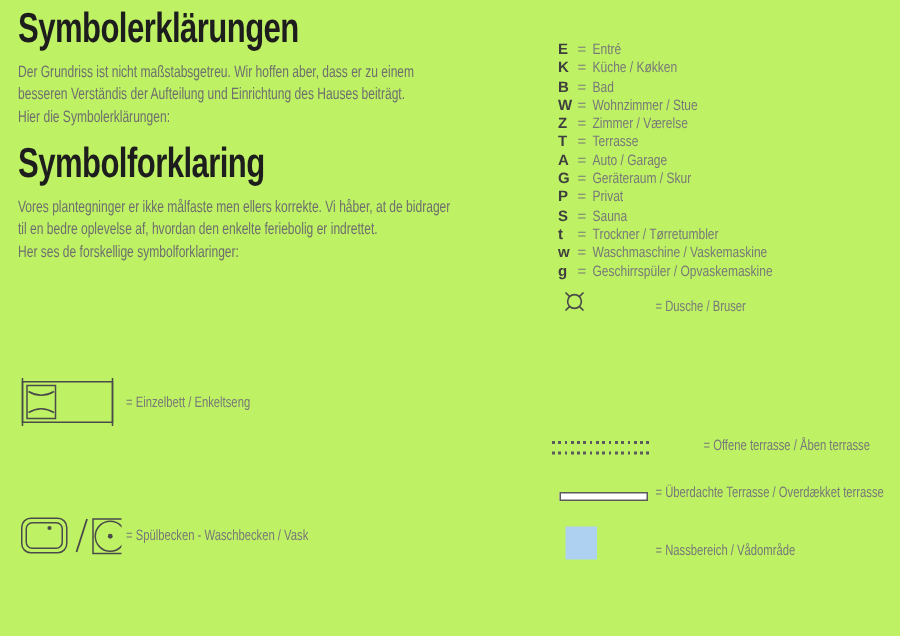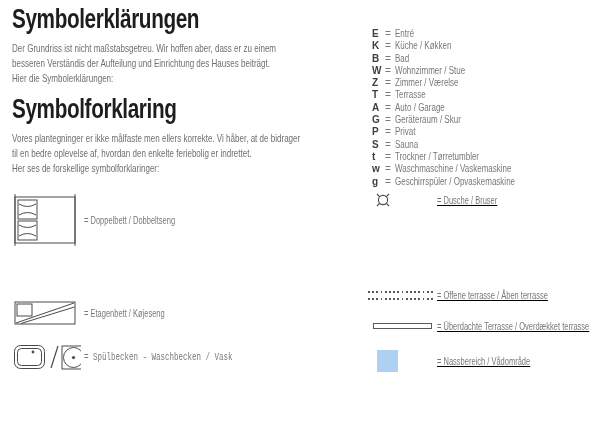--- a/index.html
+++ b/index.html
@@ -3,21 +3,21 @@
 <meta charset="utf-8">
 <style>
   html,body{margin:0;padding:0;}
   body{
     font-family:"Liberation Sans","DejaVu Sans",sans-serif;
     background:#e8e8e8;
   }
   .page{
     position:relative;
     width:600px;height:424px;
-    background:#ffffff;
+    background:#bef264;
     overflow:hidden;
   }
   
   .h-title{
     position:absolute;left:12px;
     font-size:28px;font-weight:bold;color:#1d1d1d;
     letter-spacing:-0.5px;line-height:30px;
     white-space:nowrap;
     transform:scaleX(0.74);transform-origin:left top;
   }
@@ -48,21 +48,21 @@
   .code-row{display:flex;align-items:baseline;line-height:12.3px;font-size:10px;}
   .code-letter{width:13px;flex:none;font-weight:bold;color:#3e3e3e;}
   .code-eq{width:10px;flex:none;color:#787878;}
   .code-label{
     color:#787878;white-space:nowrap;display:inline-block;
     transform:scaleX(0.8);transform-origin:left center;
   }
   
   .rrow{
     position:absolute;left:372px;width:225px;
-    display:flex;align-items:center;text-decoration:underline;
+    display:flex;align-items:flex-end;
   }
   .ricon{width:65px;flex:none;display:flex;align-items:center;}
   
   .sq{box-sizing:border-box;border:1.2px solid #5a5a5a;background:#fff;}
   .sq-single{width:22px;height:22px;margin-left:1px;}
   .sq-double{width:42px;height:22px;margin-left:1px;display:flex;}
   .sq-double .cell{flex:1;border-right:1.2px solid #5a5a5a;}
   .sq-double .cell:last-child{border-right:none;}
   .dots{width:66px;height:9px;margin-left:-4px;display:flex;flex-direction:column;justify-content:space-between;}
   .dots .dotline{height:2px;background-image:repeating-linear-gradient(90deg,#5a5a5a 0 1.8px,transparent 1.8px 4.2px);}
@@ -80,51 +80,37 @@
   <div class="h-title h1">Symbolerklärungen</div>
   <div class="para p1">Der Grundriss ist nicht maßstabsgetreu. Wir hoffen aber, dass er zu einem
 besseren Verständis der Aufteilung und Einrichtung des Hauses beiträgt.
 Hier die Symbolerklärungen:</div>
 
   <div class="h-title h2">Symbolforklaring</div>
   <div class="para p2">Vores plantegninger er ikke målfaste men ellers korrekte. Vi håber, at de bidrager
 til en bedre oplevelse af, hvordan den enkelte feriebolig er indrettet.
 Her ses de forskellige symbolforklaringer:</div>
 
-  <div class="lrow" style="top:193px;height:54px;">
+
+  <div class="lrow" style="top:251px;height:34px;">
     <span class="licon">
-      <svg width="64" height="52" viewBox="0 0 64 52" fill="none" stroke="#4a4a4a" stroke-width="1">
-        <line x1="2" y1="0" x2="2" y2="52"></line>
-        <line x1="62" y1="0" x2="62" y2="52"></line>
-        <rect x="2" y="3" width="60" height="46"></rect>
-        <rect x="5" y="6" width="19" height="19"></rect>
-        <path d="M6 10 Q14.5 15 23 10"></path>
-        <path d="M6 21 Q14.5 16 23 21"></path>
-        <rect x="5" y="27" width="19" height="19"></rect>
-        <path d="M6 31 Q14.5 36 23 31"></path>
-        <path d="M6 42 Q14.5 37 23 42"></path>
+      <svg width="64" height="32" viewBox="0 0 64 32" fill="none" stroke="#4a4a4a" stroke-width="1">
+        <line x1="2" y1="0" x2="2" y2="32"></line>
+        <line x1="62" y1="0" x2="62" y2="32"></line>
+        <rect x="2" y="2.5" width="60" height="27"></rect>
+        <rect x="5" y="5" width="19" height="22"></rect>
+        <path d="M6 9 Q14.5 14 23 9"></path>
+        <path d="M6 23 Q14.5 18 23 23"></path>
       </svg>
     </span>
-    <span class="sym-label">= Doppelbett / Dobbeltseng</span>
-  </div>
-
-
-  <div class="lrow" style="top:299px;height:28px;">
-    <span class="licon">
-      <svg width="64" height="26" viewBox="0 0 64 26" fill="none" stroke="#4a4a4a" stroke-width="1">
-        <rect x="2" y="2" width="60" height="22"></rect>
-        <rect x="4" y="4" width="15" height="12"></rect>
-        <line x1="3" y1="23" x2="61" y2="3"></line>
-        <line x1="8" y1="23.5" x2="61.5" y2="7"></line>
-      </svg>
-    </span>
-    <span class="sym-label">= Etagenbett / Køjeseng</span>
-  </div>
-
-  <div class="lrow" style="top:341px;height:32px;font-family:Liberation Mono, monospace;">
+    <span class="sym-label">= Einzelbett / Enkeltseng</span>
+  </div>
+
+
+  <div class="lrow" style="top:341px;height:32px;">
     <span class="licon">
       <svg width="68" height="30" viewBox="0 0 68 30" fill="none" stroke="#4a4a4a" stroke-width="1">
         <rect x="1.5" y="3.5" width="30" height="23" rx="6"></rect>
         <rect x="4.5" y="6.5" width="24" height="17" rx="4"></rect>
         <circle cx="20" cy="10" r="1.4" fill="#4a4a4a" stroke="none"></circle>
         <line x1="38" y1="26" x2="45" y2="4" stroke-width="1.2"></line>
         <rect x="49" y="4" width="23" height="23"></rect>
         <circle cx="60.5" cy="15.5" r="10"></circle>
         <circle cx="60.5" cy="15.5" r="1.6" fill="#4a4a4a" stroke="none"></circle>
       </svg>
@@ -209,21 +195,21 @@
         <line x1="15" y1="3" x2="12.2" y2="5.8"></line>
         <line x1="3" y1="15" x2="5.8" y2="12.2"></line>
         <line x1="15" y1="15" x2="12.2" y2="12.2"></line>
       </svg>
     </span>
     <span class="sym-label">= Dusche / Bruser</span>
   </div>
 
 
 
-  <div class="rrow" style="top:287px;height:16px;">
+  <div class="rrow" style="top:287px;height:16px;gap:32px;">
     <span class="ricon">
       <span class="dots">
           <span class="dotline"></span>
           <span class="dotline"></span>
         </span>
     </span>
     <span class="sym-label">= Offene terrasse / Åben terrasse</span>
   </div>
 
   <div class="rrow" style="top:318px;height:16px;">

